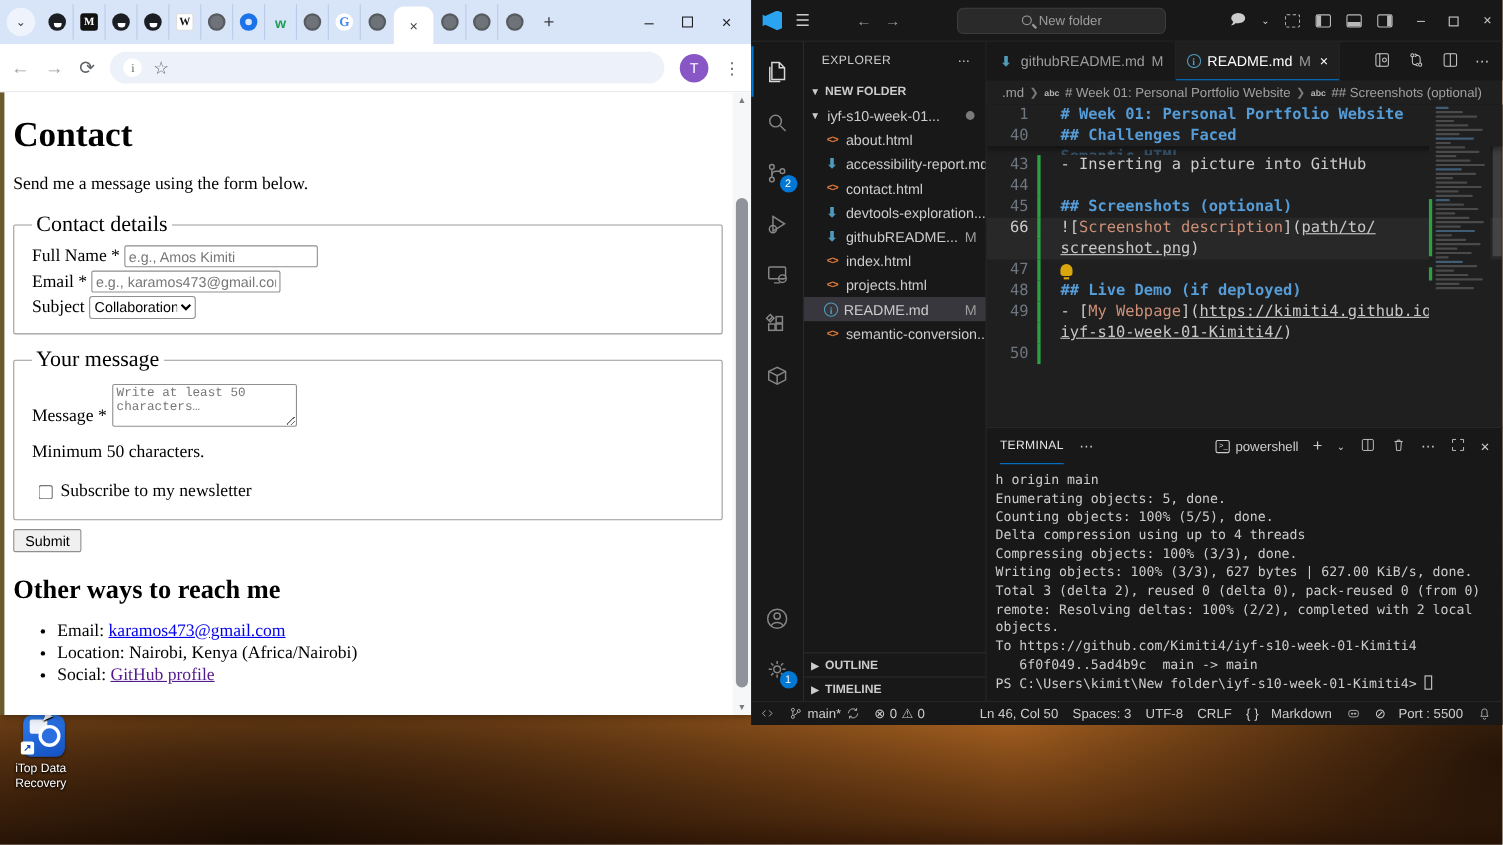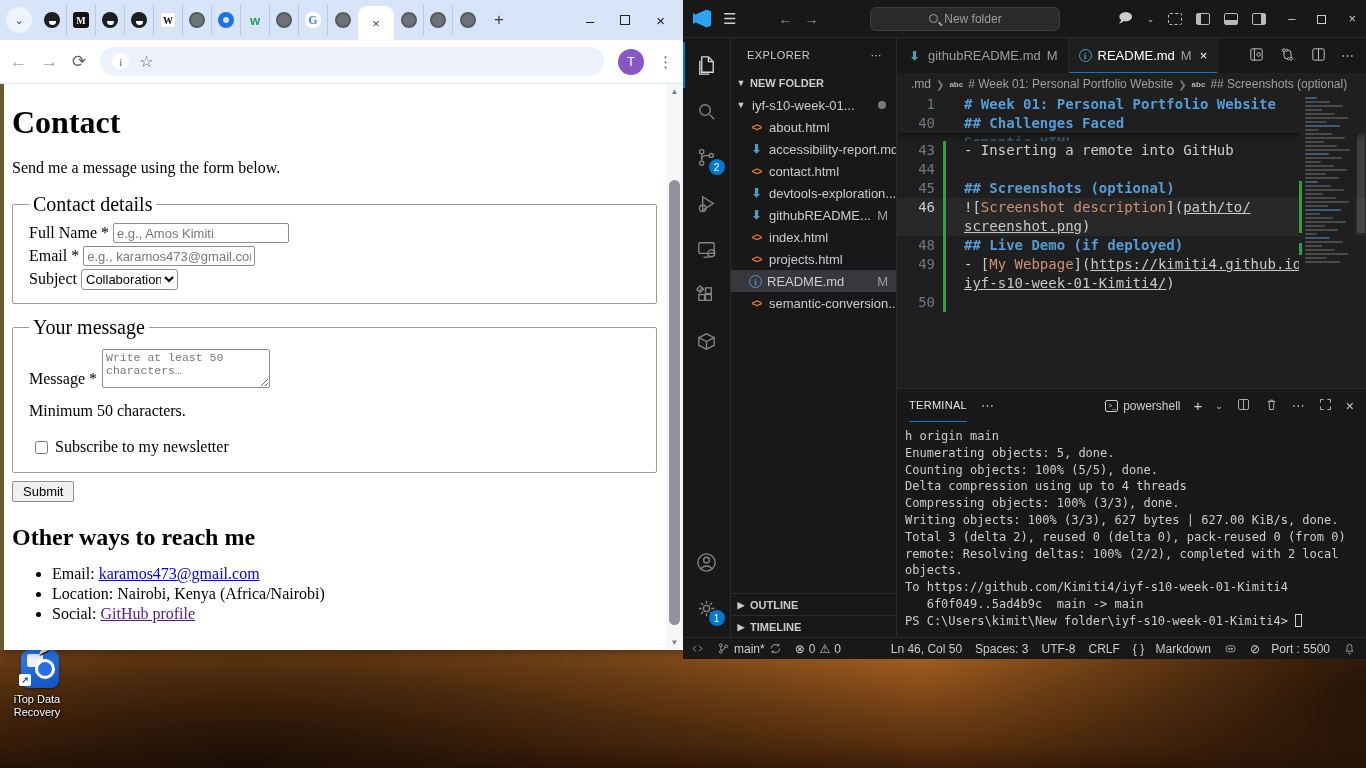--- a/index.html
+++ b/index.html
@@ -510,25 +510,26 @@
           </div>
         <div class="codearea">
           <div class="sticky" id="stickyLines">
               <div class="cline"><span class="lnum">1</span><span class="gbar"></span><span class="ccontent"><span class="mdh"># Week 01: Personal Portfolio Website</span></span></div>
               <div class="cline"><span class="lnum">40</span><span class="gbar"></span><span class="ccontent"><span class="mdh">## Challenges Faced</span></span></div>
             </div>
           <div class="hiddenline">
               <div class="cline"><span class="lnum"></span><span class="gbar"></span><span class="ccontent mdh">Semantic HTML</span></div>
             </div>
           <div id="codeLines">
-              <div class="cline"><span class="lnum">43</span><span class="gbar on"></span><span class="ccontent"><span class="mdt">- Inserting a remote into GitHub</span></span></div>
+              <div class="cline"><span class="lnum">43</span><span class="gbar on"></span><span class="ccontent"><span class="mdt">- Inserting a picture into GitHub</span></span></div>
               <div class="cline"><span class="lnum">44</span><span class="gbar on"></span><span class="ccontent"></span></div>
               <div class="cline"><span class="lnum">45</span><span class="gbar on"></span><span class="ccontent"><span class="mdh">## Screenshots (optional)</span></span></div>
-              <div class="cline curline"><span class="lnum cur">46</span><span class="gbar on"></span><span class="ccontent"><span class="mdt">![</span><span class="mdo">Screenshot description</span><span class="mdt">](</span><span class="mdu">path/to/</span></span></div>
+              <div class="cline curline"><span class="lnum cur">66</span><span class="gbar on"></span><span class="ccontent"><span class="mdt">![</span><span class="mdo">Screenshot description</span><span class="mdt">](</span><span class="mdu">path/to/</span></span></div>
               <div class="cline curline"><span class="lnum"></span><span class="gbar on"></span><span class="ccontent"><span class="mdu">screenshot.png</span><span class="mdt">)</span></span></div>
+              <div class="cline"><span class="lnum">47</span><span class="gbar on"></span><span class="ccontent"><span class="bulb"></span></span></div>
               <div class="cline"><span class="lnum">48</span><span class="gbar on"></span><span class="ccontent"><span class="mdh">## Live Demo (if deployed)</span></span></div>
               <div class="cline"><span class="lnum">49</span><span class="gbar on"></span><span class="ccontent"><span class="mdt">- [</span><span class="mdo">My Webpage</span><span class="mdt">](</span><span class="mdu">https://kimiti4.github.io/</span></span></div>
               <div class="cline"><span class="lnum"></span><span class="gbar on"></span><span class="ccontent"><span class="mdu">iyf-s10-week-01-Kimiti4/</span><span class="mdt">)</span></span></div>
               <div class="cline"><span class="lnum">50</span><span class="gbar on"></span><span class="ccontent"></span></div>
             </div>
           <div class="minimap" id="minimap">
             <div class="mmgreen" style="top:86px; height:52px;"></div>
             <div class="mmgreen" style="top:148px; height:12px;"></div>
           <div class="mmline b" style="width: 12px;"></div>
               <div class="mmline" style="width: 25px;"></div>

